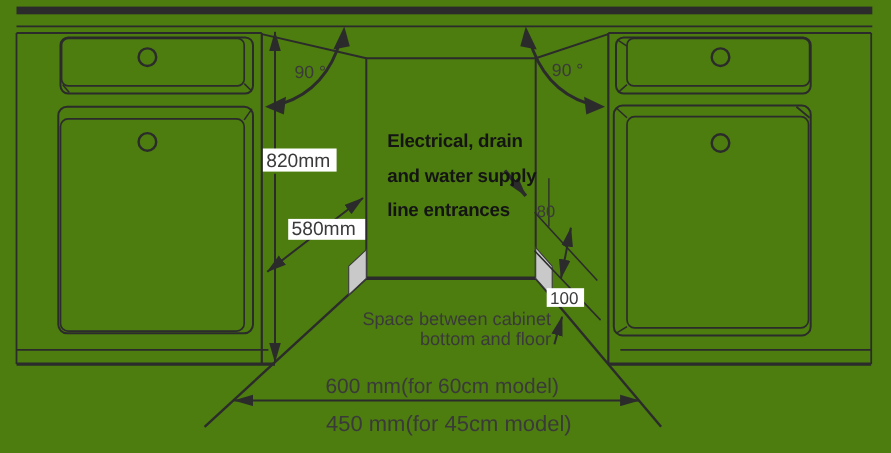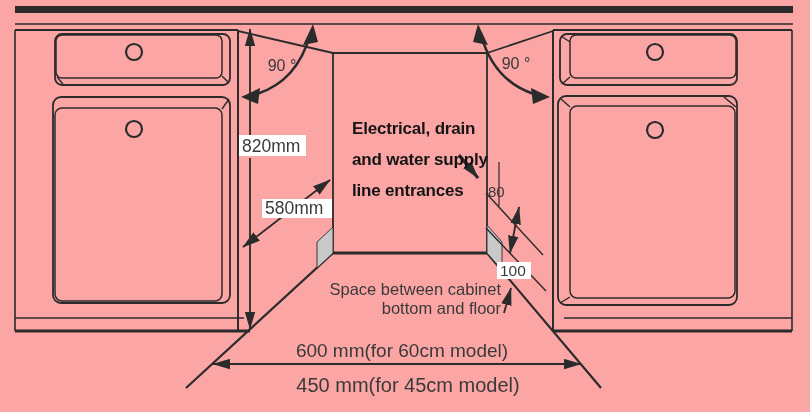--- a/index.html
+++ b/index.html
@@ -1,19 +1,19 @@
 <!DOCTYPE html>
 <html><head>
 <meta charset="utf-8">
 <style>
   html,body{margin:0;padding:0;background:#ffffff;}
   .stage{
     position:relative;
     width:810px;height:412px;
-    background:#fca5a5;
+    background:#4d7c0f;
     font-family:"Liberation Sans", sans-serif;
     overflow:hidden;
   }
   svg{display:block;}
   .ln{stroke:#2b2b2b;fill:none;}
   .fillln{fill:#2b2b2b;stroke:none;}
   .dim-text{
     font-family:"Liberation Sans", sans-serif;
     fill:#3a3a3a;stroke:none;
   }

